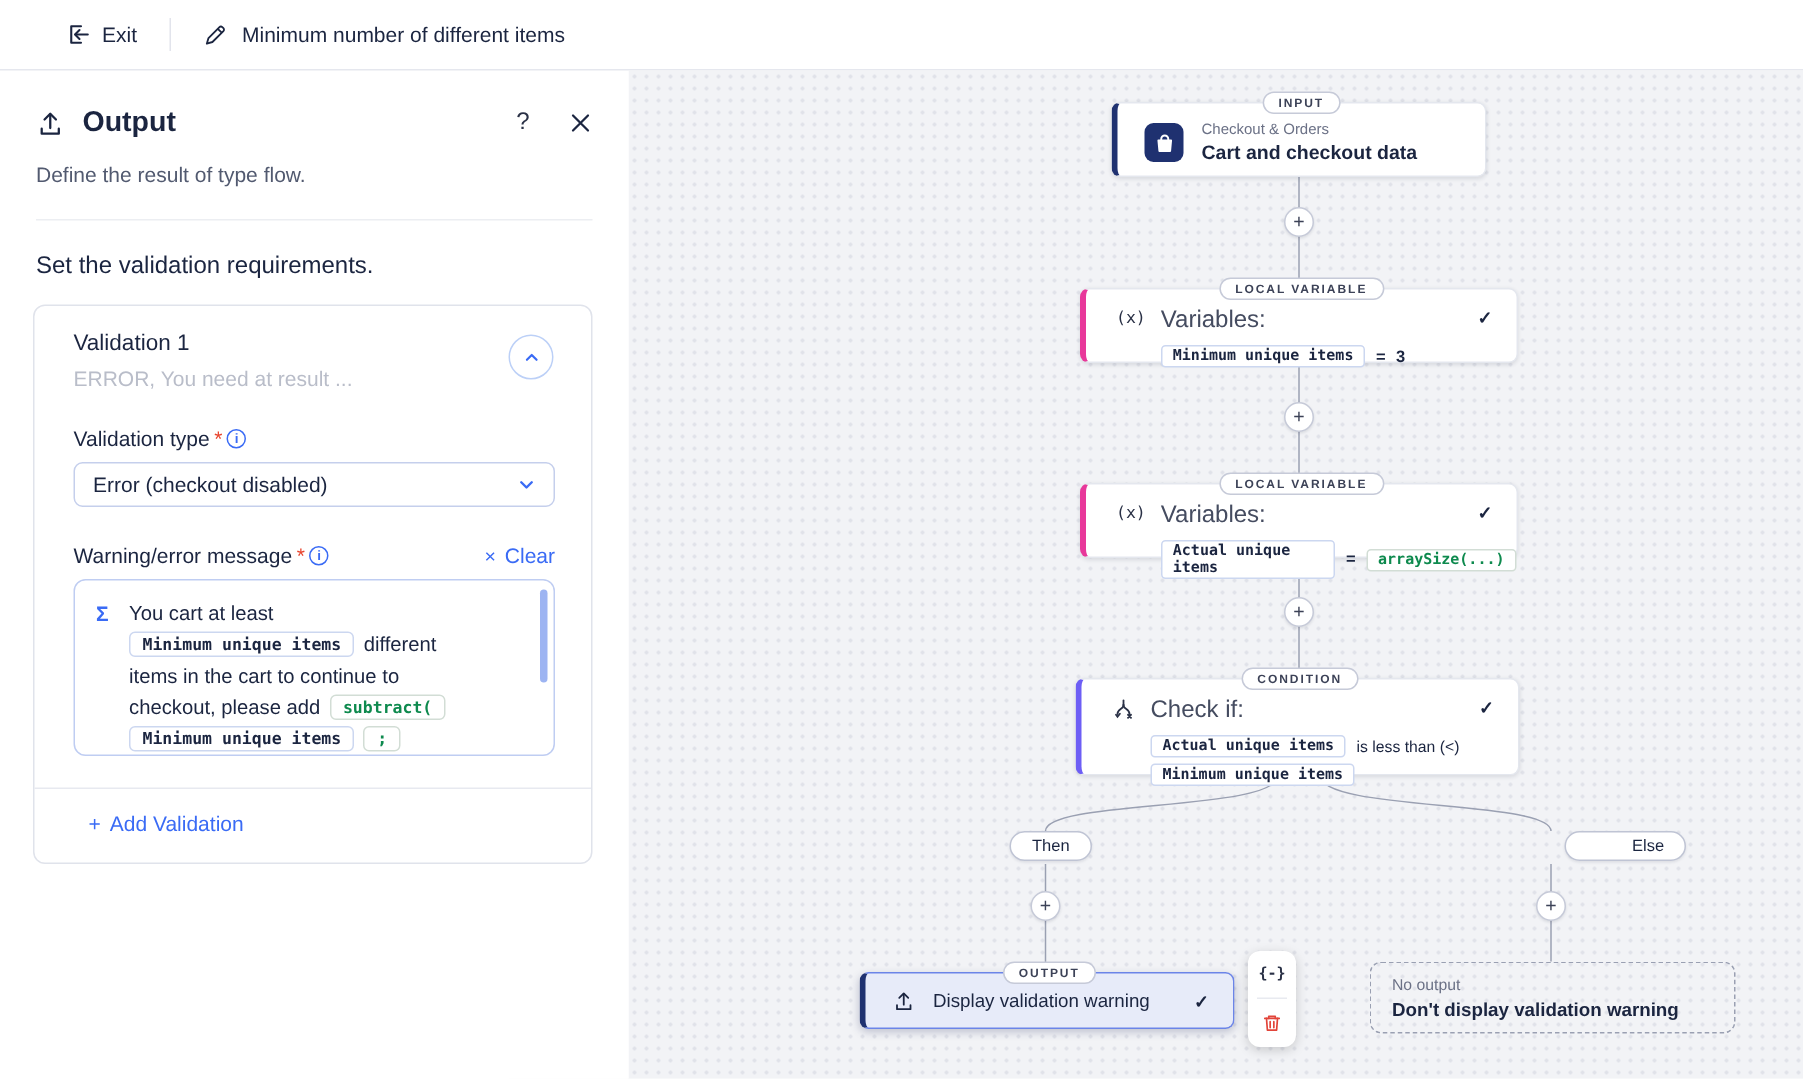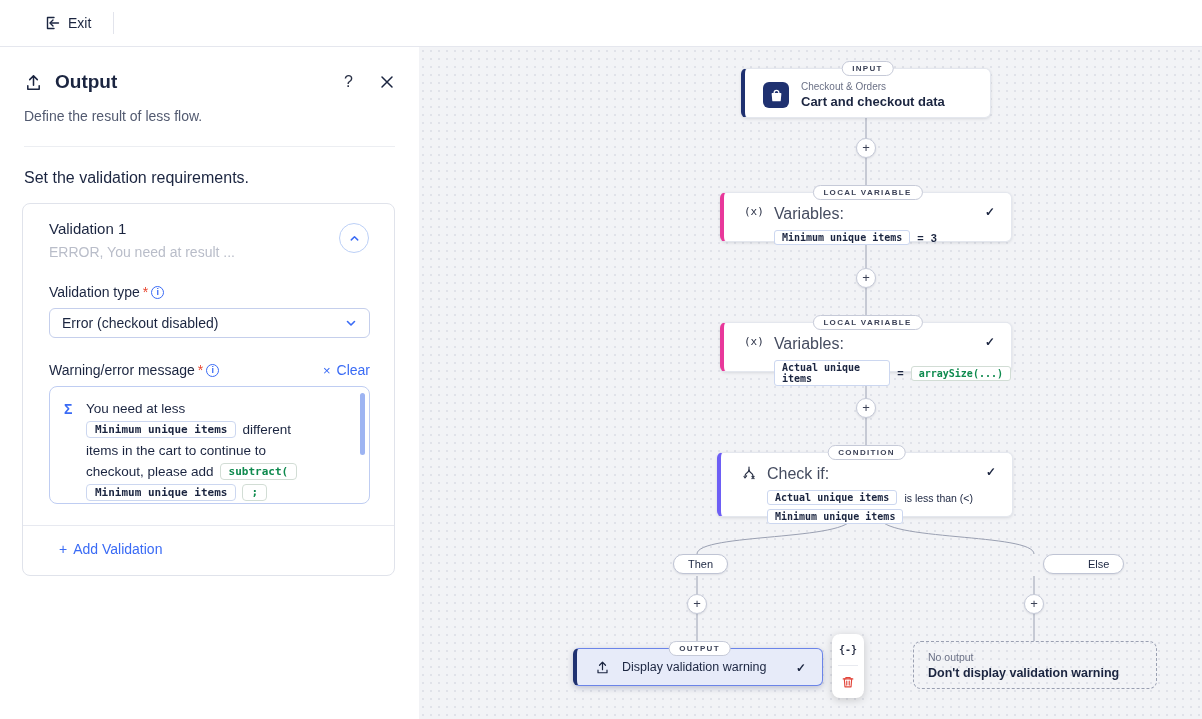--- a/index.html
+++ b/index.html
@@ -117,20 +117,29 @@
     <span>
       <svg width="16" height="16" viewBox="0 0 16 16" fill="none" stroke="#1b2540" stroke-width="1.4" stroke-linecap="round" stroke-linejoin="round">
         <path d="M10 2.5H3.5v11H10"></path>
           <path d="M14.5 8H6.5"></path>
           <path d="M9 5l-3 3 3 3"></path>
       </svg>
     </span>
     <span>Exit</span>
   </div>
   <div class="tb-divider"></div>
+  <div class="flow-title-wrap">
+    <span>
+      <svg width="15" height="15" viewBox="0 0 16 16" fill="none" stroke="#1b2540" stroke-width="1.3" stroke-linejoin="round">
+        <path d="M2 14l1.2-4L11 2.2a1.4 1.4 0 0 1 2 0l.8.8a1.4 1.4 0 0 1 0 2L6 12.8 2 14z"></path>
+          <path d="M9.8 3.4l2.8 2.8"></path>
+      </svg>
+    </span>
+    <span>Minimum number of different items</span>
+  </div>
 </div>
 
 <div class="panel">
   <div class="panel-header">
     <div class="panel-title-row">
       <span>
         <svg width="19" height="19" viewBox="0 0 20 20" fill="none" stroke="#1b2540" stroke-width="1.6" stroke-linecap="round" stroke-linejoin="round">
           <path d="M10 13V3.5"></path>
             <path d="M6 7l4-4 4 4"></path>
             <path d="M4 13.5V17h12v-3.5"></path>
@@ -138,21 +147,21 @@
       </span>
       <span class="panel-title">Output</span>
       <span class="spacer"></span>
       <span class="help-btn">?</span>
       <span class="close-btn">
         <svg width="16" height="16" viewBox="0 0 16 16" stroke="#1b2540" stroke-width="1.5" stroke-linecap="round">
           <path d="M3 3l10 10M13 3L3 13"></path>
         </svg>
       </span>
     </div>
-    <div class="panel-sub">Define the result of less flow.</div>
+    <div class="panel-sub">Define the result of type flow.</div>
     <div class="panel-divider"></div>
   </div>
 
   <div class="section-heading">Set the validation requirements.</div>
 
   <div class="vcard">
     <div class="vcard-top">
       <div class="vname">Validation 1</div>
       <div class="vpreview">ERROR, You need at result ...</div>
     </div>
@@ -184,21 +193,21 @@
       <span class="spacer"></span>
       <span class="clear-btn">
         <span class="clear-x">×</span>
         <span>Clear</span>
       </span>
     </div>
 
     <div class="msg-box">
       <div class="msg-row">
         <span class="sigma">Σ</span>
-        <span>You need at less</span>
+        <span>You cart at least</span>
       </div>
       <div class="msg-row msg-indent">
         <span class="chip">Minimum unique items</span>
         <span>different</span>
       </div>
       <div class="msg-row msg-indent">
         <span>items in the cart to continue to</span>
       </div>
       <div class="msg-row msg-indent">
         <span>checkout, please add</span>

